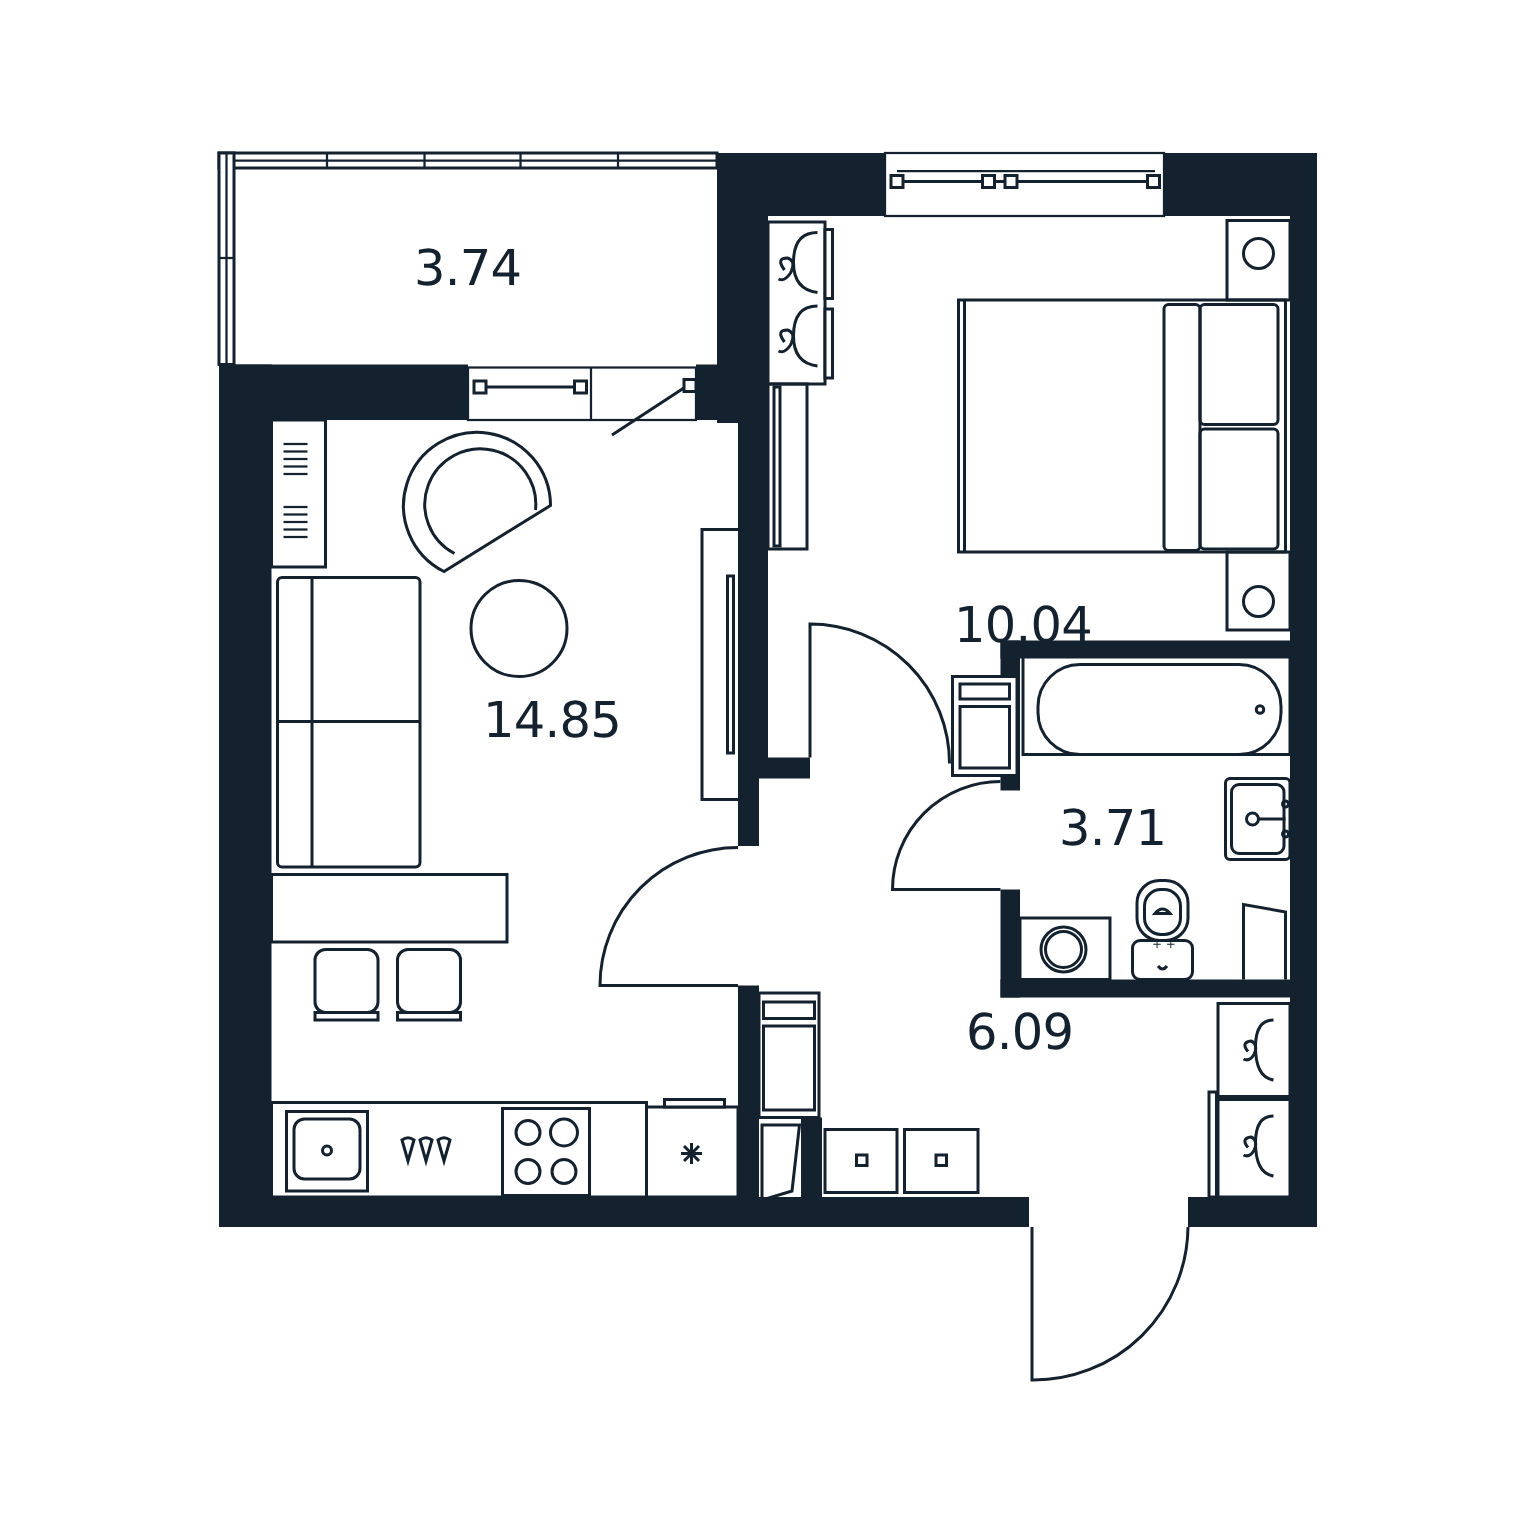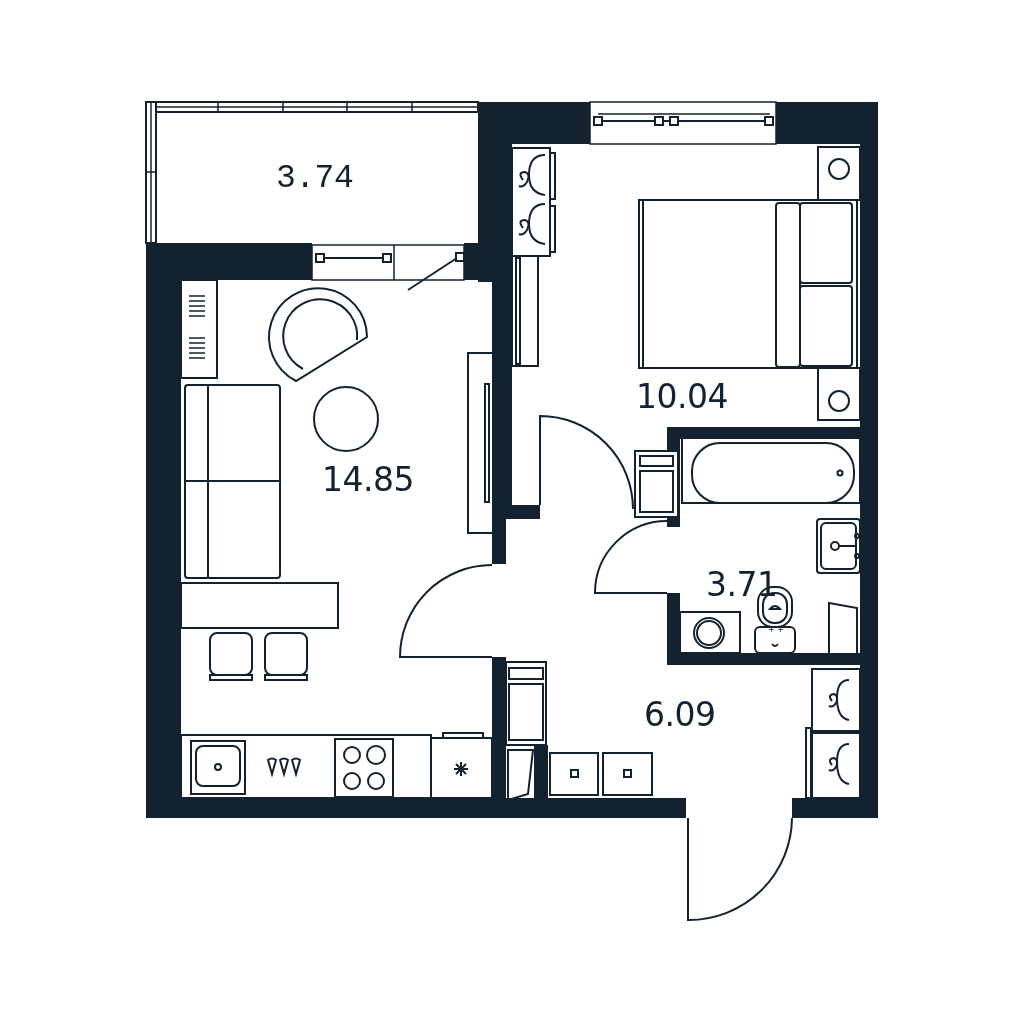--- a/index.html
+++ b/index.html
@@ -245,25 +245,25 @@
       <path class="line" d="M 849 680 q -12 0 -12 18 q 0 20 12 22"></path>
       <path class="line" d="M 832 701 q -5 -6 2 -7 q 5 2 2 9 q -3 5 -7 3"></path>
       <path class="line" d="M 849 744 q -12 0 -12 18 q 0 20 12 22"></path>
       <path class="line" d="M 832 765 q -5 -6 2 -7 q 5 2 2 9 q -3 5 -7 3"></path>
     </g>
 
     <path class="line" d="M 688 818 L 688 920 A 103 103 0 0 0 792 818"></path>
   </g>
 </svg>
 
-<div class="area-label" style="left:276px; top:162px;font-family:Liberation Mono, monospace;">3.74</div>
+<div class="area-label" style="left:276px; top:162px;">3.74</div>
 <div class="area-label" style="left:322px; top:463px;">14.85</div>
-<div class="area-label" style="left:636px; top:380px;">10.04</div>
-<div class="area-label" style="left:706px; top:535px;margin-top:33px;">3.71</div>
-<div class="area-label" style="left:644px; top:698px;">6.09</div>
+<div class="area-label" style="left:636px; top:400px;">10.04</div>
+<div class="area-label" style="left:706px; top:535px;">3.71</div>
+<div class="area-label" style="left:644px; top:671px;">6.09</div>
 
 <div class="watermark">
   <svg viewBox="0 0 34 34">
     <path d="M 4 14 L 17 4 L 30 14 L 30 30 L 4 30 Z" fill="none" stroke="#ffffff" stroke-width="3"></path>
     <path d="M 12 18 L 20 18 L 20 26" fill="none" stroke="#ffffff" stroke-width="3"></path>
   </svg>
   <span>Домклик</span>
 </div>
 
 </body></html>

